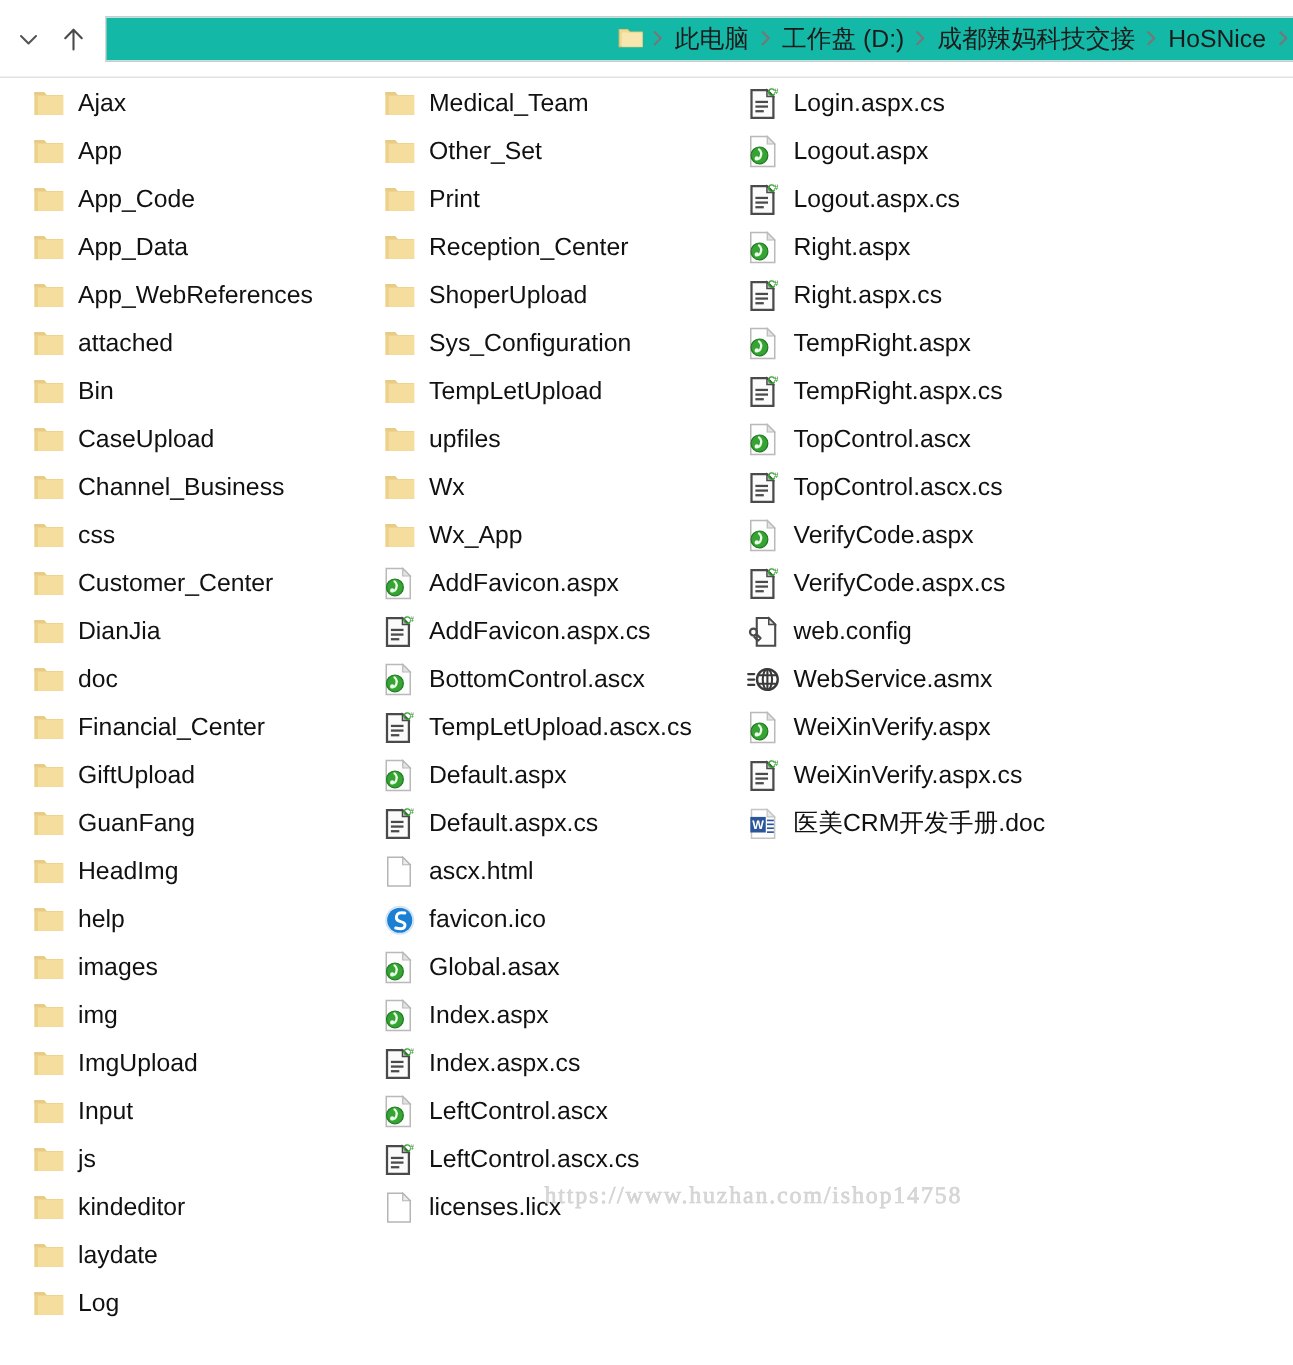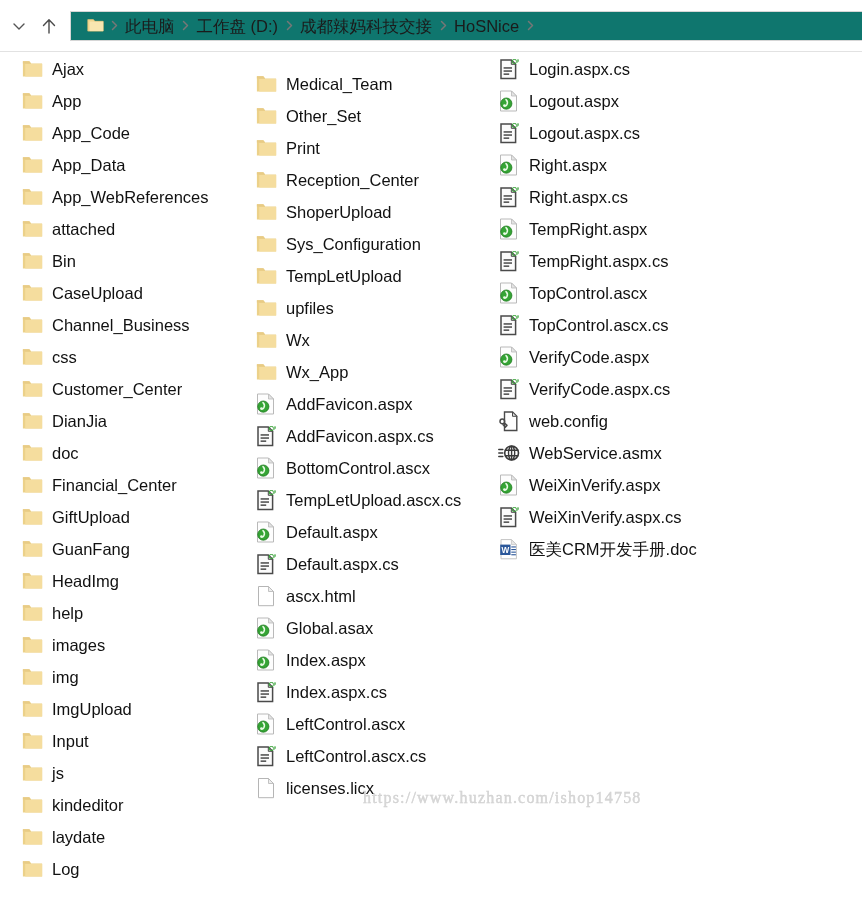--- a/index.html
+++ b/index.html
@@ -36,26 +36,27 @@
   }
   .navbtn svg { display: block; }
 
   #crumbbox {
     flex: 1 1 auto;
     height: 30px;
     margin-left: 6px;
     margin-right: 0;
     border: 1px solid #d6d6d6;
     border-right: none;
-    background: #0f766e;
+    background: #14b8a6;
     display: flex;
     align-items: center;
-    padding-left: 16px;
+    padding-left: 0;
     box-sizing: border-box;
     overflow: hidden;
+    justify-content: flex-end;
   }
   #crumbbox .crumb-folder {
     width: 17px;
     height: 15px;
     margin-right: 3px;
     flex: 0 0 auto;
   }
   .crumb-text {
     font-size: 16.5px;
     color: #1b1b1b;
@@ -79,21 +80,21 @@
     top: 53px;
     left: 0;
     width: 785px;
     height: 857px;
   }
   .col {
     position: absolute;
     top: 0;
   }
   #col0 { left: 21px;  width: 232px; }
-  #col1 { left: 255px; width: 240px; margin-top: 15px; }
+  #col1 { left: 255px; width: 240px; }
   #col2 { left: 498px; width: 330px; }
 
   .row {
     height: 32px;
     display: flex;
     align-items: center;
     white-space: nowrap;
   }
   .row .ico {
     width: 22px;
@@ -643,20 +644,30 @@
         <span class="ico">
           <svg class="isvg" width="20" height="22" viewBox="0 0 20 22">
             <path d="M2.5 1.5 h10 l5 5 v14.2 h-15 Z" fill="#ffffff" stroke="#b5b5b5" stroke-width="1"></path>
             <path d="M12.5 1.5 v5 h5 Z" fill="#ededed" stroke="#b5b5b5" stroke-width="0.8"></path>
           </svg>
         </span>
         <span class="nm">ascx.html</span>
       </div>
       <div class="row">
         <span class="ico">
+          <svg class="isvg" width="21" height="21" viewBox="0 0 21 21">
+            <circle cx="10.5" cy="10.5" r="9.2" fill="#ffffff" stroke="#cfe2f3" stroke-width="1"></circle>
+            <circle cx="10.5" cy="10.5" r="8.4" fill="#1b7fd4"></circle>
+            <path d="M13.9 5.7 q-5.0 -1.1 -5.6 2.3 q-0.5 2.8 3.3 3.6 q3.1 0.7 2.2 3.1 q-0.9 2.4 -6.0 1.0" fill="none" stroke="#ffffff" stroke-width="2.0" stroke-linecap="round"></path>
+          </svg>
+        </span>
+        <span class="nm">favicon.ico</span>
+      </div>
+      <div class="row">
+        <span class="ico">
           <svg class="isvg" width="20" height="22" viewBox="0 0 20 22">
             <path d="M1.5 1 h11 l5 5 v15 h-16 Z" fill="#fdfdfd" stroke="#b9b9b9" stroke-width="1"></path>
             <path d="M12.5 1 v5 h5 Z" fill="#e4e4e4" stroke="#b9b9b9" stroke-width="0.8"></path>
             <circle cx="7.3" cy="13.6" r="5.6" fill="#35a435"></circle>
             <circle cx="7.3" cy="13.6" r="5.6" fill="none" stroke="#1d7a1d" stroke-width="0.8"></circle>
             <path d="M7.0 9.6 q2.4 2.0 0.9 5.2 q-0.5 1.1 -1.6 1.1" fill="none" stroke="#eafbe6" stroke-width="1.5" stroke-linecap="round"></path>
             <circle cx="5.5" cy="15.6" r="1.45" fill="#eafbe6"></circle>
           </svg>
         </span>
         <span class="nm">Global.asax</span>

